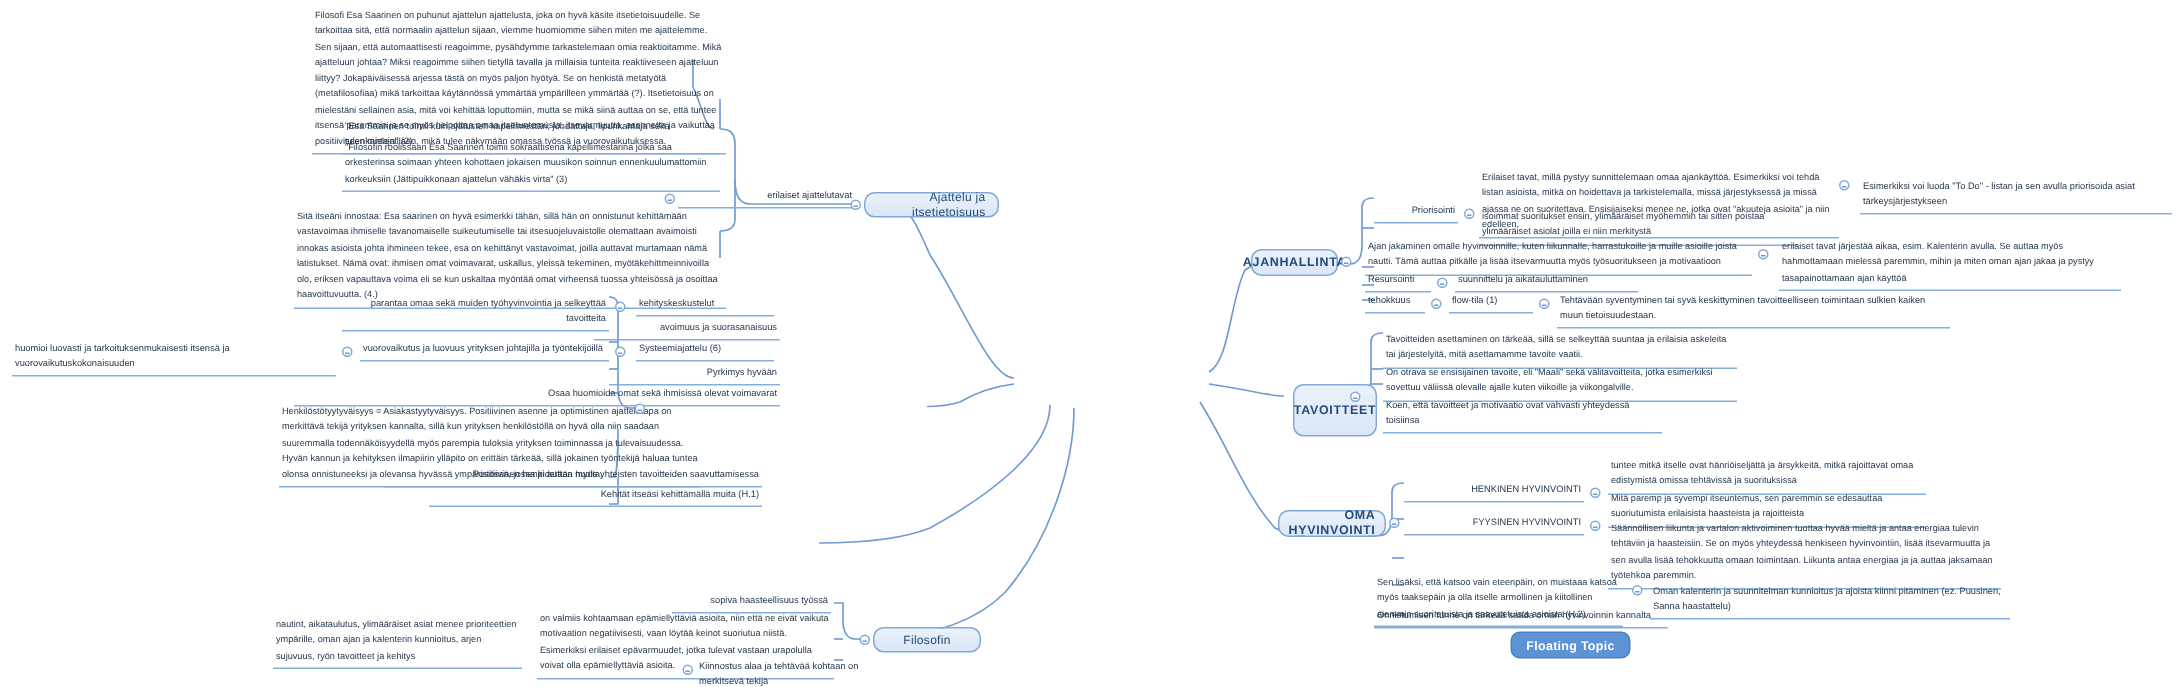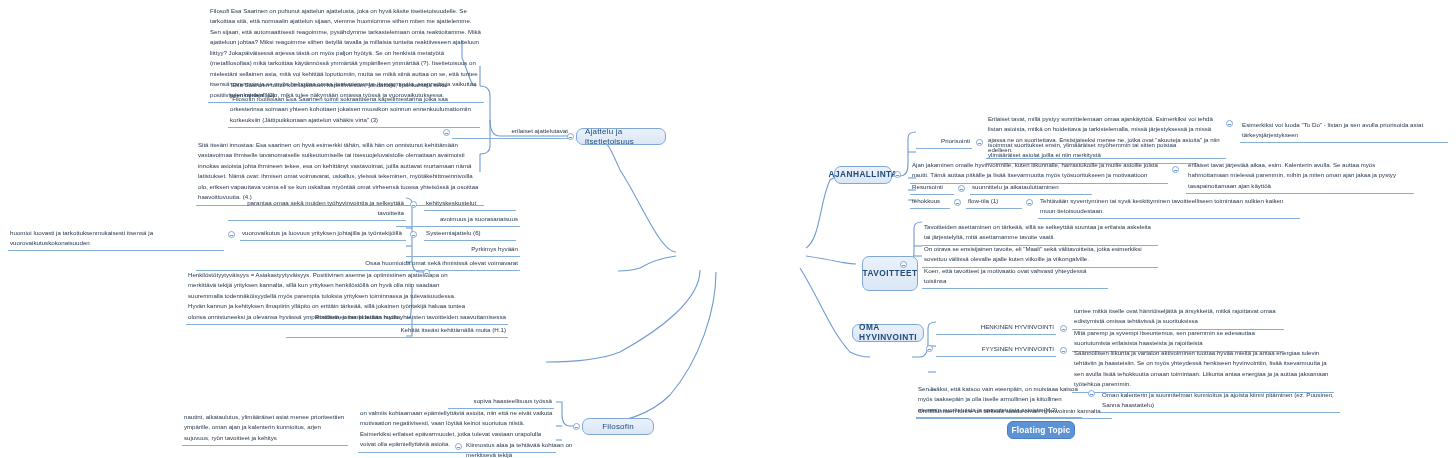--- a/index.html
+++ b/index.html
@@ -10,21 +10,21 @@
   }
   #canvas{position:absolute;inset:0;}
   svg.links{position:absolute;left:0;top:0;width:1456px;height:458px;pointer-events:none;}
   svg.links path,svg.links line{fill:none;stroke:#6f9bd1;stroke-width:1.1;}
 
   
   .node{position:absolute;box-sizing:border-box;}
   .boxed{
     border:1px solid #7fa8d8;border-radius:7px;
     background:linear-gradient(180deg,#eaf1fa 0%,#dbe7f6 100%);
-    color:#1f3b63;text-align:left;
+    color:#1f3b63;text-align:right;
     display:flex;align-items:center;justify-content:center;
     padding:3px 8px;line-height:1.2;
   }
   .central{
     font-size:13.5px;font-weight:bold;letter-spacing:.6px;
     border:2px solid #4a7fc1;border-radius:9px;
     background:linear-gradient(180deg,#e7eff9 0%,#d3e1f3 100%);
     color:#1d4f8f;box-shadow:0 1px 2px rgba(60,100,160,.25);
   }
   .mainbranch{font-size:8.3px;font-weight:bold;letter-spacing:.45px;color:#234a78;}
@@ -186,33 +186,33 @@
   <span class="marker" style="left:1026px;top:199px;"></span>
   <div class="leaf" style="left:1038px;top:196px;width:262px;">Tehtävään syventyminen tai syvä keskittyminen tavoitteelliseen toimintaan sulkien kaiken muun tietoisuudestaan.</div>
 
   <div class="node boxed mainbranch" style="left:842px;top:256px;width:56px;height:35px;margin-left:20px;">TAVOITTEET</div>
   <span class="marker" style="left:900px;top:261px;"></span>
 
   <div class="leaf para" style="left:922px;top:222px;width:236px;">Tavoitteiden asettaminen on tärkeää, sillä se selkeyttää suuntaa ja erilaisia askeleita tai järjestelyitä, mitä asettamamme tavoite vaatii.</div>
   <div class="leaf para" style="left:922px;top:244px;width:236px;">On otrava se ensisijainen tavoite, eli "Maali" sekä välitavoitteita, jotka esimerkiksi sovettuu väliissä olevalle ajalle kuten viikoille ja  viikongalville.</div>
   <div class="leaf" style="left:922px;top:266px;width:186px;">Koen, että tavoitteet ja motivaatio ovat vahvasti yhteydessä toisiinsa</div>
 
-  <div class="node boxed mainbranch" style="left:852px;top:324px;width:72px;height:18px;">OMA HYVINVOINTI</div>
+  <div class="node boxed mainbranch" style="left:852px;top:340px;width:72px;height:18px;">OMA HYVINVOINTI</div>
   <span class="marker" style="left:926px;top:345px;"></span>
 
   <div class="leaf r" style="left:936px;top:322px;width:120px;">HENKINEN HYVINVOINTI</div>
   <span class="marker" style="left:1060px;top:325px;"></span>
   <div class="leaf para" style="left:1072px;top:306px;width:212px;">tuntee mitkä itselle ovat hänriöiseljättä ja ärsykkeitä, mitkä rajoittavat omaa edistymistä omissa tehtävissä ja suorituksissa</div>
   <div class="leaf para" style="left:1072px;top:328px;width:212px;">Mitä paremp  ja syvempi itseuntemus, sen paremmin se edesauttaa suoriutumista erilaisista haasteista ja rajoitteista</div>
 
   <div class="leaf r" style="left:936px;top:344px;width:120px;">FYYSINEN HYVINVOINTI</div>
   <span class="marker" style="left:1060px;top:347px;"></span>
   <div class="leaf para" style="left:1072px;top:348px;width:262px;">Säännöllisen liikunta ja vartalon aktivoiminen tuottaa hyvää mieltä ja antaa energiaa tulevin tehtäviin ja haasteisiin. Se on myös yhteydessä henkiseen hyvinvointiin, lisää  itsevarmuutta ja sen avulla lisää tehokkuutta omaan toimintaan. Liikunta antaa energiaa ja ja auttaa jaksamaan työtehkoa paremmin.</div>
 
   <div class="leaf para" style="left:916px;top:384px;width:166px;">Sen lisäksi, että katsoo vain eteenpäin, on muistaaa katsoa myös taaksepäin ja olla itselle armollinen ja kiitollinen aiemmin suoritetuista ja saavutetuista asioista (H.2)</div>
   <span class="marker" style="left:1088px;top:390px;"></span>
   <div class="leaf" style="left:1100px;top:390px;width:240px;">Oman kalenterin ja suunnitelman kunnioitus ja ajoista kiinni pitäminen (ez. Puusinen, Sanna haastattelu)</div>
 
   <div class="leaf" style="left:916px;top:406px;width:196px;">Onnistumisen tunne on tärkeää saada oman hyvinvoinnin kannalta</div>
 
-  <div class="node floating" style="left:1007px;top:421px;width:68px;height:18px;">Floating Topic</div>
+  <div class="node floating" style="left:1007px;top:421px;width:80px;height:18px;">Floating Topic</div>
 
 </div>
 
 </body></html>

